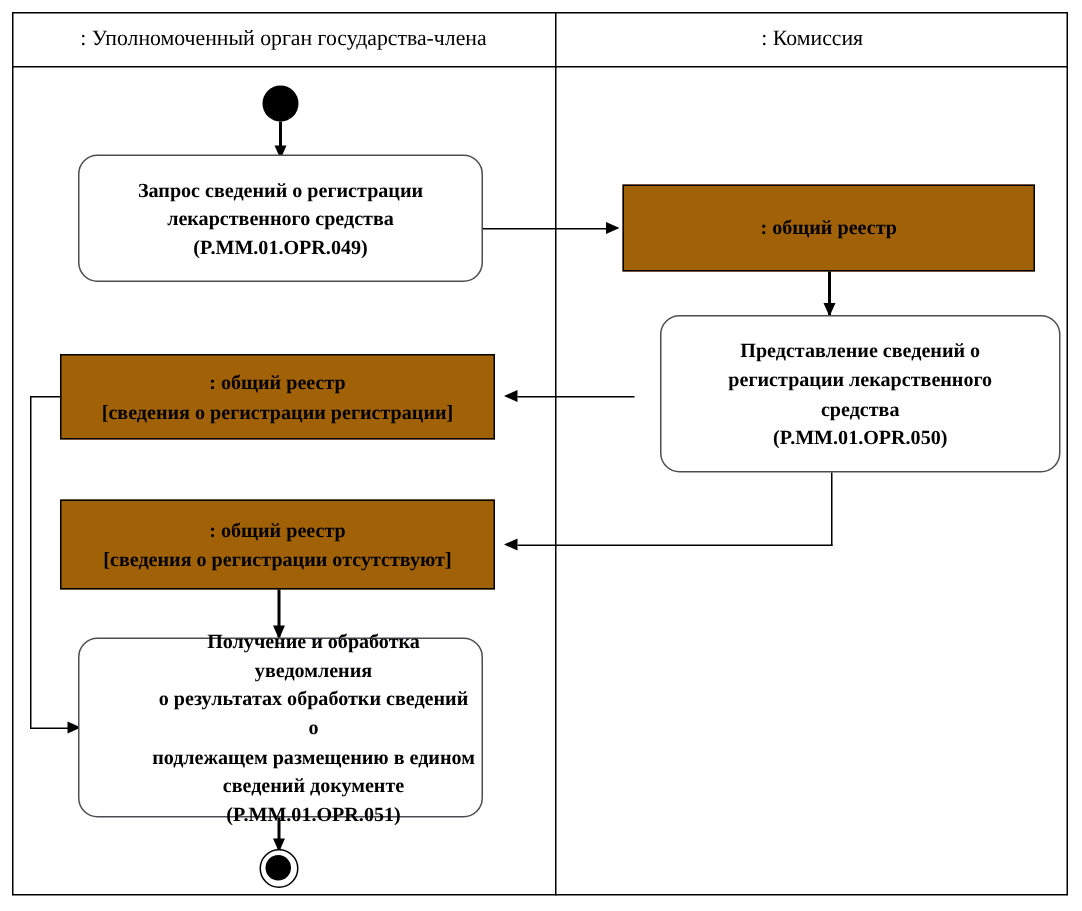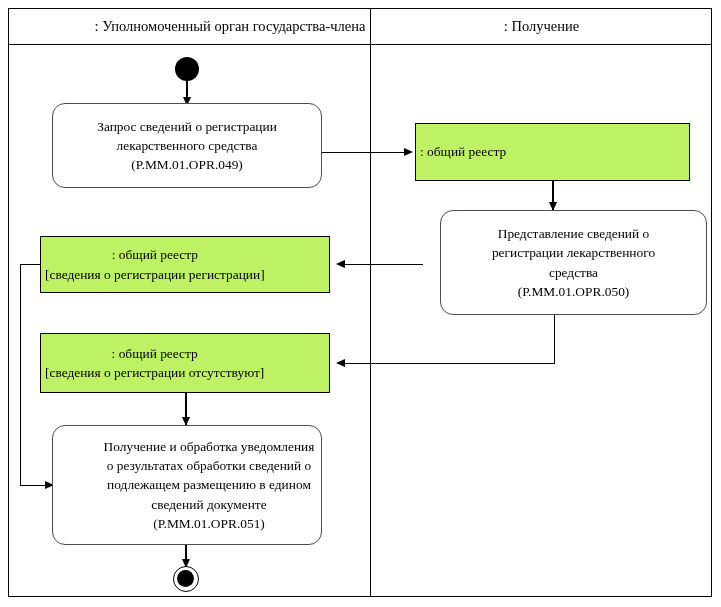--- a/index.html
+++ b/index.html
@@ -46,21 +46,21 @@
   .lane-title {
     position: absolute;
     top: 8px;
     height: 36px;
     line-height: 36px;
     text-align: center;
     font-size: 14.5px;
     color: #000;
     white-space: nowrap;
   }
-  .lane-title.left  { left: 24px;   width: 362px; padding-left: 25px; }
+  .lane-title.left  { left: 8px;   width: 362px; }
   .lane-title.right { left: 371px; width: 341px; }
 
   
   .activity {
     position: absolute;
     border: 1.3px solid #4c4c52;
     border-radius: 13px;
     box-sizing: border-box;
     background: #fff;
     display: flex;
@@ -68,30 +68,30 @@
     justify-content: center;
     text-align: center;
     font-size: 13.4px;
     line-height: 1.42;
     color: #000;
   }
   .objnode {
     position: absolute;
     border: 1.4px solid #000;
     box-sizing: border-box;
-    background: #bef264;
+    background: #a16207;
     display: flex;
     align-items: center;
-    justify-content: flex-start;
+    justify-content: center;
     text-align: center;
     font-size: 13.4px;
     line-height: 1.45;
     color: #000;
   }
-  .objnode .inner, .activity .inner { padding: 0 4px; }
+  .objnode .inner, .activity .inner { padding: 0 4px; font-weight: bold; }
 
   
   .initial-node {
     position: absolute;
     width: 24px;
     height: 24px;
     border-radius: 50%;
     background: #000;
   }
   .final-node {
@@ -140,21 +140,21 @@
 </head>
 <body>
 
 <div id="canvas">
 
   <div class="frame"></div>
   <div class="header-rule"></div>
   <div class="lane-divider"></div>
 
   <div class="lane-title left">: Уполномоченный орган государства-члена</div>
-  <div class="lane-title right">: Получение</div>
+  <div class="lane-title right">: Комиссия</div>
 
   <div class="initial-node" style="left:175px; top:57px;"></div>
   <div class="edge v" style="left:186.3px; top:81px; height:22px;"></div>
   <div class="arrow down" style="left:182.5px; top:97px;"></div>
 
   <div class="activity" style="left:52px; top:103px; width:270px; height:85px;">
     <div class="inner">
       <span>Запрос сведений о регистрации</span><br>
       <span>лекарственного средства</span><br>
       <span>(P.MM.01.OPR.049)</span>

